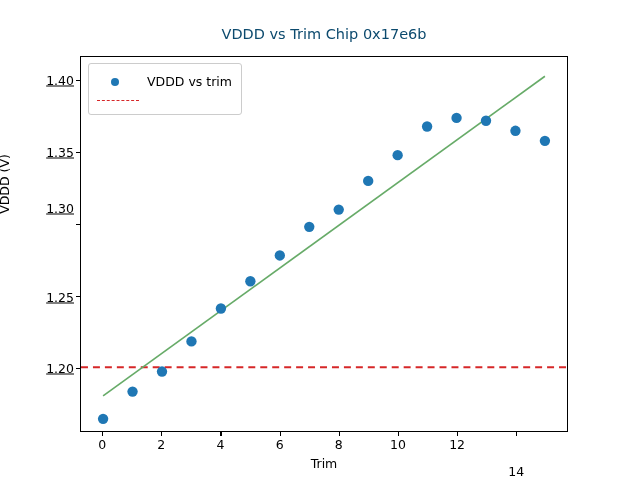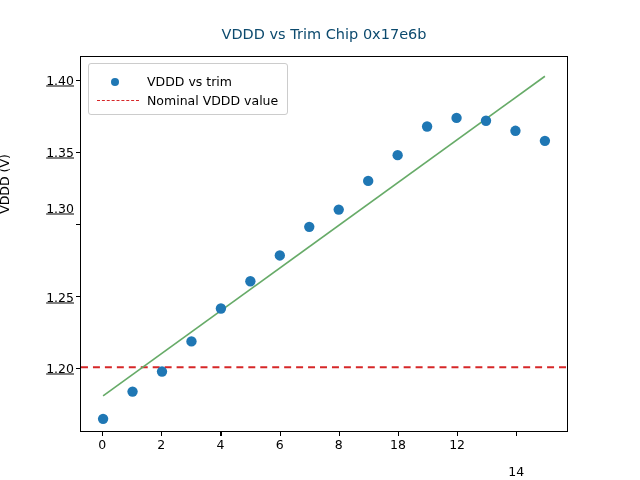--- a/index.html
+++ b/index.html
@@ -154,20 +154,21 @@
   }
 </style>
 </head>
 <body>
 
 <div id="figure">
 
   <div id="chart-title">VDDD vs Trim Chip 0x17e6b</div>
 
   <div id="y-axis-label">VDDD (V)</div>
+  <div id="x-axis-label">Trim</div>
 
   <div id="ytick-labels">
       <div class="ytick-label" style="top: 367.893px;">1.20</div>
       <div class="ytick-mark" style="top: 367.893px;"></div>
       <div class="ytick-label" style="top: 297px;">1.25</div>
       <div class="ytick-mark" style="top: 295.862px;"></div>
       <div class="ytick-label" style="top: 208px;">1.30</div>
       <div class="ytick-mark" style="top: 223.831px;"></div>
       <div class="ytick-label" style="top: 151.801px;">1.35</div>
       <div class="ytick-mark" style="top: 151.801px;"></div>
@@ -178,21 +179,21 @@
       <div class="xtick-label" style="left: 102.182px;">0</div>
       <div class="xtick-mark" style="left: 102.182px;"></div>
       <div class="xtick-label" style="left: 161.333px;">2</div>
       <div class="xtick-mark" style="left: 161.333px;"></div>
       <div class="xtick-label" style="left: 220.485px;">4</div>
       <div class="xtick-mark" style="left: 220.485px;"></div>
       <div class="xtick-label" style="left: 279.636px;">6</div>
       <div class="xtick-mark" style="left: 279.636px;"></div>
       <div class="xtick-label" style="left: 338.788px;">8</div>
       <div class="xtick-mark" style="left: 338.788px;"></div>
-      <div class="xtick-label" style="left: 397.939px;">18</div>
+      <div class="xtick-label" style="left: 397.939px;">10</div>
       <div class="xtick-mark" style="left: 397.939px;"></div>
       <div class="xtick-label" style="left: 457.091px;">12</div>
       <div class="xtick-mark" style="left: 457.091px;"></div>
       <div class="xtick-label" style="left: 516.242px; margin-top: 27px;">14</div>
       <div class="xtick-mark" style="left: 516.242px;"></div>
     </div>
 
   <div id="plot-area">
     <svg id="plot-svg" viewBox="0 0 488 376" preserveAspectRatio="none">
       <line id="nominal-line" stroke-width="1.8" stroke-dasharray="7,5" x1="0" x2="488" y1="311.89272030651347" y2="311.89272030651347" stroke="#d62728"></line>
@@ -222,17 +223,16 @@
       <div class="legend-row">
         <span class="legend-key">
           <span class="key-marker" style="background: rgb(31, 119, 180);"></span>
         </span>
         <span class="legend-text">VDDD vs trim</span>
       </div>
       <div class="legend-row">
         <span class="legend-key">
           <span class="key-line dashed" style="border-top-color: rgb(214, 39, 40);"></span>
         </span>
-        <span class="legend-text">Nominal VDDD value</span>
       </div>
     </div>
 
 </div>
 
 </body></html>

